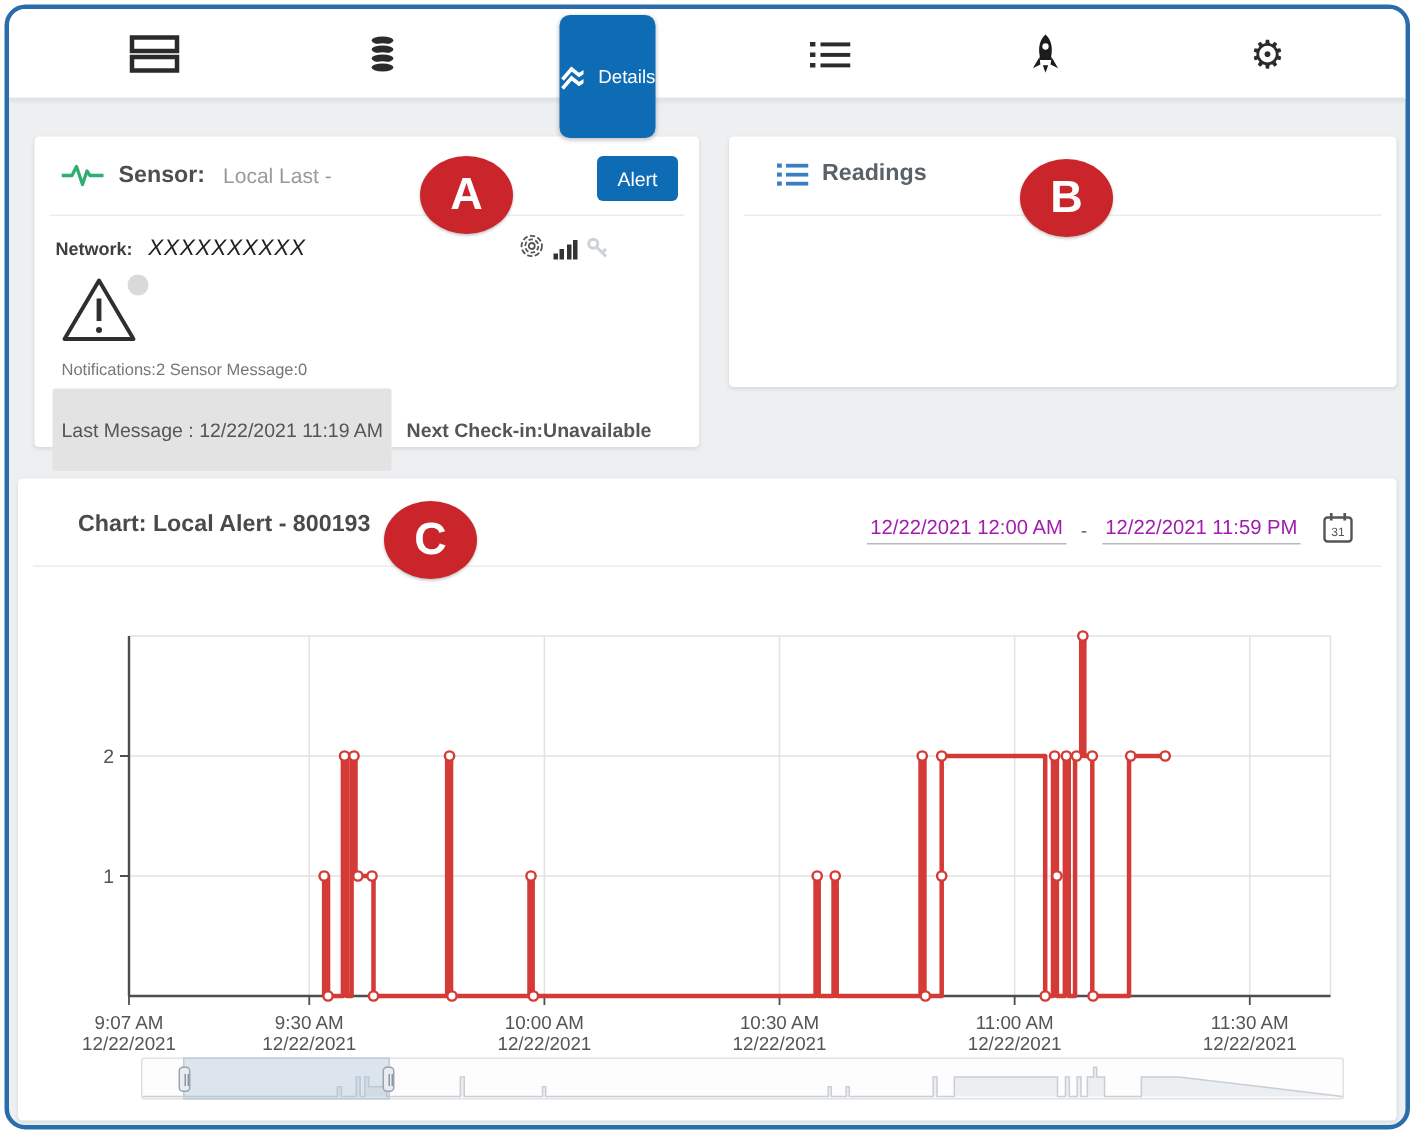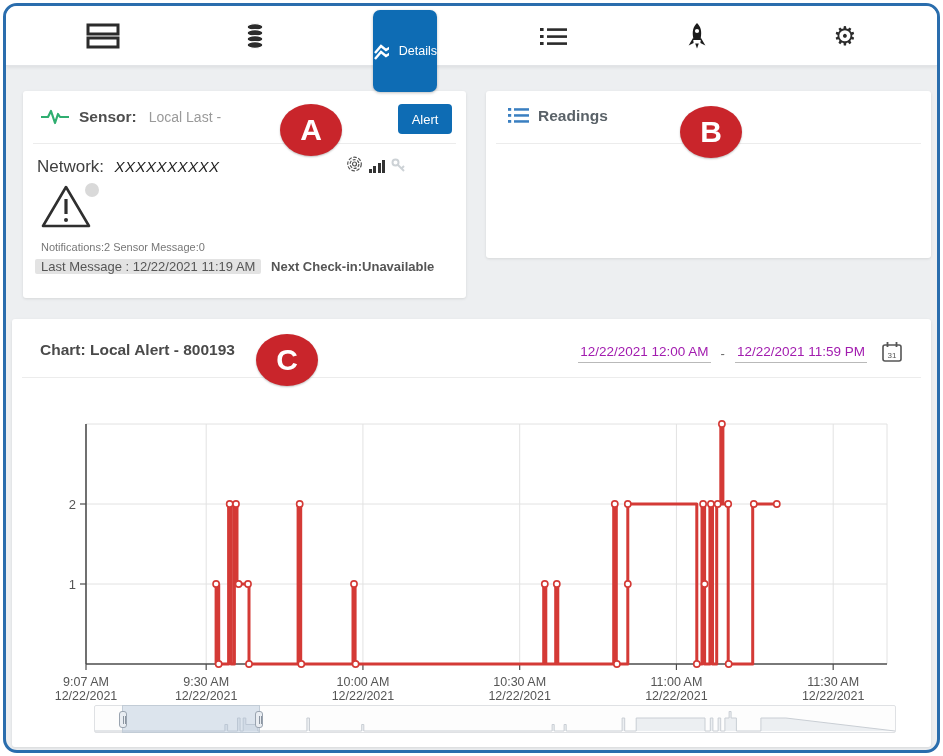--- a/index.html
+++ b/index.html
@@ -29,39 +29,39 @@
   .divider { position: absolute; left: 10px; right: 10px; height: 1px; background: #ececec; }
 
   
   .sensor-head { position: absolute; left: 18px; top: 16px; display: flex; align-items: center; gap: 8px; }
   .sensor-title { font-size: 15.5px; font-weight: bold; color: #4e4e4e; }
   .sensor-name { font-size: 14px; color: #9a9a9a; margin-left: 4px; }
   .docs-btn { position: absolute; right: 14px; top: 13px; width: 54px; height: 30px;
     background: #0e6cb4; border: none; border-radius: 4px; color: #fff; font-size: 13px;
     font-family: "Liberation Sans", sans-serif; cursor: pointer; }
   .network-row { position: absolute; left: 14px; top: 66px; width: 415px; }
-  .network-label { font-size: 17px; font-weight: normal; color: #3f3f3f; }
+  .network-label { font-size: 12px; font-weight: bold; color: #3f3f3f; }
   .network-value { font-size: 15px; color: #222; letter-spacing: .5px; margin-left: 6px; font-style: italic; }
   .link-icons { position: absolute; right: 60px; top: 64px; display: flex; align-items: flex-end; gap: 6px; }
   .sigbars { display: flex; align-items: flex-end; gap: 1.5px; }
   .sigbars i { display: block; width: 3px; background: #333; }
   .warn-wrap { position: absolute; left: 16px; top: 92px; }
   .warn-dot { position: absolute; left: 46px; top: 0px; width: 14px; height: 14px;
     border-radius: 50%; background: #d9d9d9; }
   .notif-text { position: absolute; left: 18px; top: 150px; font-size: 11px; color: #777; }
   .lastmsg-row { position: absolute; left: 12px; top: 168px; width: 420px; font-size: 13px; color: #555; }
-  .lastmsg-chip { background: #e3e3e3; border-radius: 2px; padding: 0 6px; display: inline-block; }
+  .lastmsg-chip { background: #e3e3e3; border-radius: 2px; padding: 20px 6px; display: inline-block; }
   .nextchk { margin-left: 6px; font-weight: bold; }
 
   
-  .readings-head { position: absolute; left: 22px; top: 16px; display: flex; align-items: flex-start; gap: 9px; }
+  .readings-head { position: absolute; left: 32px; top: 16px; display: flex; align-items: flex-end; gap: 9px; }
   .readings-title { font-size: 15.5px; font-weight: bold; color: #5a6268; }
 
   
-  .chart-title { position: absolute; left: 28px; top: 22px; font-size: 15.5px; font-weight: bold; color: #4a4a4a; }
+  .chart-title { position: absolute; left: 40px; top: 22px; font-size: 15.5px; font-weight: bold; color: #4a4a4a; }
   .daterange { position: absolute; right: 28px; top: 22px; display: flex; align-items: center; gap: 10px; }
   .date-field { font-size: 13.5px; color: #a21caf; border-bottom: 1px solid #b9b9b9;
     padding: 0 2px 3px 2px; cursor: text; }
   .date-sep { font-size: 13px; color: #666; }
   .cal-btn { background: none; border: none; cursor: pointer; padding: 0; margin-left: 4px; }
 
   
   .badge { position: absolute; width: 62px; height: 52px; border-radius: 50%;
     background: #c9252b; color: #fff; font-weight: bold; font-size: 30px;
     display: flex; align-items: center; justify-content: center; z-index: 6;

